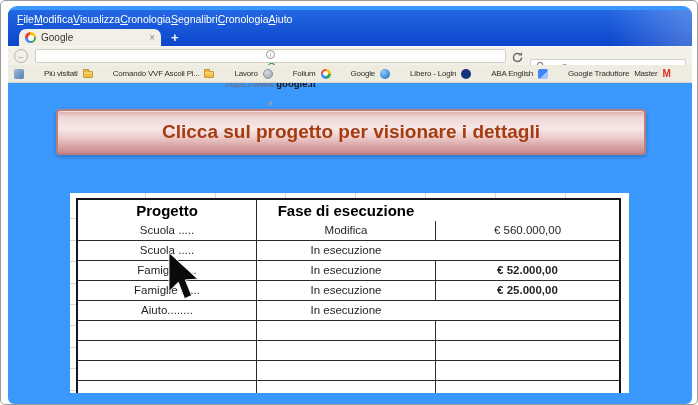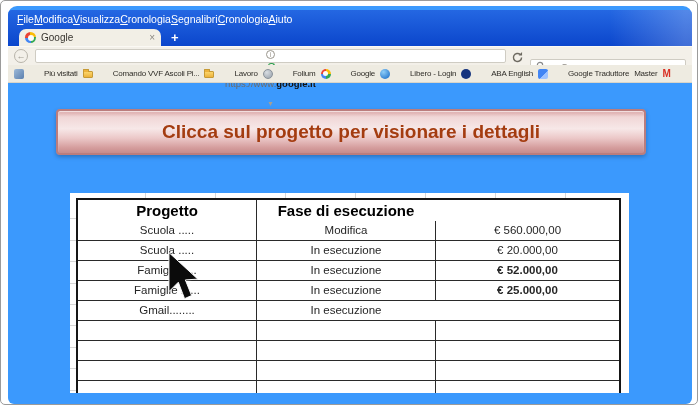--- a/index.html
+++ b/index.html
@@ -237,37 +237,36 @@
 
               <div class="trow">
                 <div class="tcell">Scuola .....</div>
                 <div class="tcell">Modifica</div>
                 <div class="tcell">€ 560.000,00</div>
               </div>
 
               <div class="trow">
                 <div class="tcell">Scuola .....</div>
                 <div class="tcell">In esecuzione</div>
-                <div class="tcell">€ 20.000,00</div>
               </div>
 
               <div class="trow">
                 <div class="tcell">Famiglie ....</div>
                 <div class="tcell">In esecuzione</div>
                 <div class="tcell bold">€ 52.000,00</div>
               </div>
 
               <div class="trow">
                 <div class="tcell">Famiglie ......</div>
                 <div class="tcell">In esecuzione</div>
                 <div class="tcell bold">€ 25.000,00</div>
               </div>
 
               <div class="trow">
-                <div class="tcell">Gmail........</div>
+                <div class="tcell">Aiuto........</div>
                 <div class="tcell">In esecuzione</div>
               </div>
 
               <div class="trow">
                 <div class="tcell"></div>
                 <div class="tcell"></div>
                 <div class="tcell"></div>
               </div>
 
               <div class="trow">

